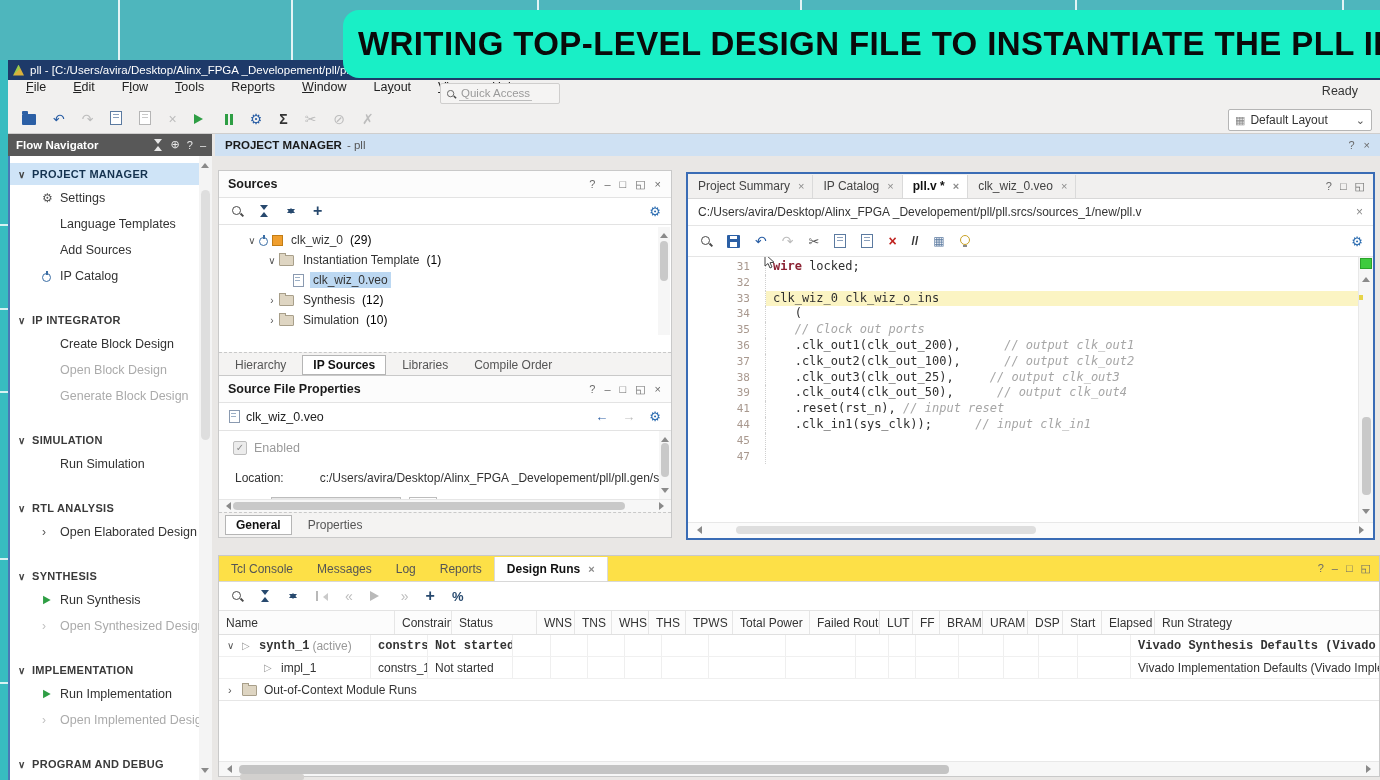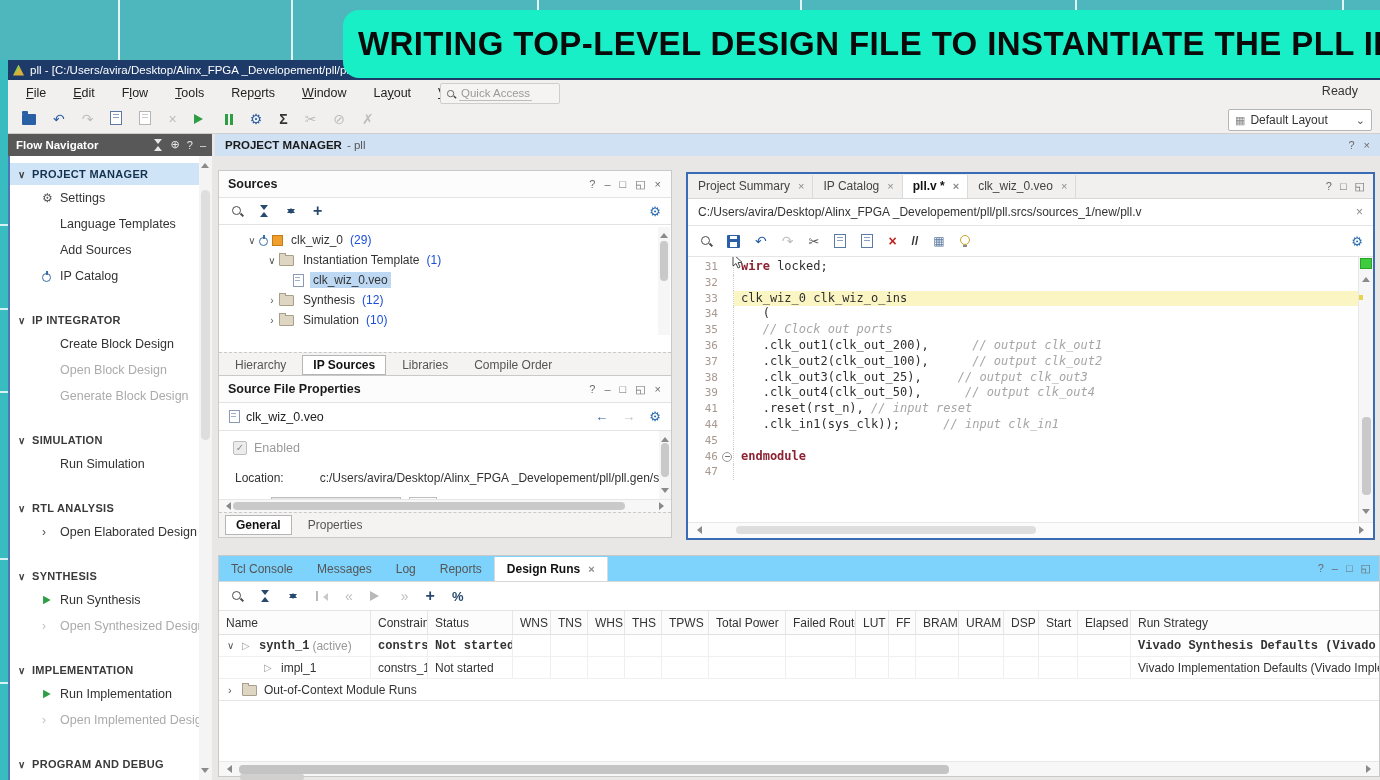--- a/index.html
+++ b/index.html
@@ -23,21 +23,21 @@
   
   .titlebar{left:8px;top:60px;width:1372px;height:20px;background:#1e3a69;z-index:10;
             display:flex;align-items:center;color:#fff;font-size:11.5px;}
   .vivado-logo{width:11px;height:11px;margin:0 6px 0 5px;
                background:linear-gradient(135deg,#9dc94b 0 50%,#d8b13c 50% 100%);
                clip-path:polygon(50% 0,100% 100%,0 100%);}
   .titlebar .ttl{white-space:nowrap;overflow:hidden;}
 
   
   .menubar{left:8px;top:80px;width:1372px;height:25px;background:#f1f0ef;
-           border-bottom:1px solid #dcdbda;display:flex;align-items:center;z-index:5;}
+           border-bottom:1px solid #dcdbda;display:flex;z-index:5;}
   .menubar .mi{font-size:12.5px;color:#222;margin-left:27px;white-space:nowrap;}
   .menubar .mi:first-child{margin-left:18px;}
   .menubar u{text-decoration:underline;}
   .qa-box{position:absolute;left:432px;top:3px;width:118px;height:19px;border:1px solid #cfcecd;
           border-radius:2px;background:#f5f4f3;display:flex;align-items:center;font-size:11.5px;color:#9a9a9a;}
   .qa-box .qa-text{border-bottom:1px solid #bdbdbd;padding:0 2px 1px 2px;}
   .ready{position:absolute;right:22px;top:4px;font-size:12.5px;color:#333;}
 
   
   .toolbar{left:8px;top:105px;width:1372px;height:28px;background:#f1f0ef;
@@ -131,21 +131,21 @@
   .mtab{font-size:12px;color:#555;padding:2px 10px;margin-left:6px;white-space:nowrap;}
   .mtab.active{background:#fff;border:1px solid #b5b5b5;font-weight:bold;color:#111;}
 
   
   .sources{left:218px;top:170px;width:454px;height:208px;}
   .tree{position:relative;flex:1;overflow:hidden;padding-top:5px;}
   .trow{height:20px;display:flex;align-items:center;font-size:12px;color:#333;white-space:nowrap;}
   .trow .exp{width:14px;color:#555;font-size:10px;text-align:center;}
   .trow .lab{padding:1px 3px;}
   .trow .lab.sel{background:#bcd8f2;}
-  .trow .cnt{color:#1d4ed8;margin-left:4px;}
+  .trow .cnt{color:#000000;margin-left:4px;}
   .tree-scroll{position:absolute;right:1px;top:2px;width:12px;height:108px;background:#f6f6f6;}
   .tree-scroll .thumb{position:absolute;left:2px;top:14px;width:8px;height:40px;background:#c9c9c9;border-radius:4px;}
 
   
   .sfp{left:218px;top:375px;width:454px;height:163px;}
   .sfp-sub{height:27px;display:flex;align-items:center;border-bottom:1px solid #e3e3e3;flex:none;font-size:12.5px;color:#222;}
   .sfp-sub .nav{margin-left:auto;display:flex;gap:14px;margin-right:10px;align-items:center;font-size:13px;}
   .sfp-body{position:relative;flex:1;overflow:hidden;color:#9b9b9b;}
   .sfp-row1{position:absolute;left:14px;top:10px;display:flex;gap:7px;align-items:center;font-size:12.5px;}
   .sfp-row2{position:absolute;left:16px;top:40px;font-size:12px;color:#333;width:430px;display:flex;}
@@ -166,21 +166,21 @@
   .ed-tab{height:23px;display:flex;align-items:center;padding:0 8px 0 10px;font-size:12px;color:#444;
           border-right:1px solid #dadada;gap:8px;white-space:nowrap;}
   .ed-tab .x{color:#8a8a8a;font-size:11px;}
   .ed-tab.active{background:#fff;font-weight:bold;color:#111;}
   .ed-winics{margin-left:auto;margin-right:8px;display:flex;gap:8px;color:#6a6a6a;font-size:11px;}
   .ed-path{height:26px;display:flex;align-items:center;border-bottom:1px solid #e5e5e5;font-size:12px;color:#333;flex:none;}
   .ed-path .p{margin-left:10px;white-space:nowrap;overflow:hidden;}
   .ed-path .x{margin-left:auto;margin-right:10px;color:#8a8a8a;}
   .ed-tools{height:30px;display:flex;align-items:center;gap:15px;border-bottom:1px solid #e5e5e5;flex:none;}
   .ed-tools .first{margin-left:12px;}
-  .code-wrap{position:relative;flex:1;overflow:hidden;}
+  .code-wrap{position:relative;flex:1;overflow:hidden;margin-left:32px;}
   .code-area{position:absolute;left:0;top:2px;right:14px;bottom:0;font-family:"DejaVu Sans Mono",monospace;}
   .cl{height:15.8px;line-height:15.8px;display:flex;font-size:12px;}
   .cl .gut{width:30px;text-align:right;color:#a8988e;font-size:11px;flex:none;}
   .cl .fold{width:13px;flex:none;border-right:1px dotted #d0d0d0;margin-left:2px;position:relative;}
   .fold-ico{position:absolute;left:2px;top:3px;width:8px;height:8px;border:1px solid #9a9a9a;border-radius:50%;}
   .fold-ico::after{content:"";position:absolute;left:1.5px;top:3px;width:5px;height:1px;background:#777;}
   .cl .ctext{flex:1;white-space:pre;color:#2f2f2f;padding-left:7px;overflow:hidden;}
   .cl.hl .ctext{background:#fbf4c3;}
   .kw{color:#8c2233;font-weight:bold;}
   .cm{color:#a6a6a6;font-style:italic;}
@@ -189,21 +189,21 @@
   .ed-vscroll .ymark{position:absolute;left:0px;top:38px;width:4px;height:5px;background:#e6d44a;}
   .ed-vscroll .thumb{position:absolute;left:2.5px;top:160px;width:9px;height:78px;background:#c9c9c9;border-radius:4px;}
   .ed-vscroll .sb-up{position:absolute;left:3px;top:16px;} .ed-vscroll .sb-dn{position:absolute;left:3px;bottom:4px;}
   .ed-hscroll{height:15px;position:relative;background:#fbfbfb;border-top:1px solid #e8e8e8;flex:none;}
   .ed-hscroll .thumb{position:absolute;left:48px;top:3px;width:300px;height:8px;background:#dedede;border-radius:4px;}
   .ed-hscroll .sb-lt{position:absolute;left:5px;top:3px;} .ed-hscroll .sb-rt{position:absolute;right:5px;top:3px;}
   .cursor-svg{position:absolute;left:44px;top:-4px;z-index:5;}
 
   
   .bottom{left:218px;top:555px;width:1162px;height:222px;}
-  .bt-tabs{height:25px;background:#7dd3fc;display:flex;align-items:center;flex:none;border-bottom:1px solid #d8d8d8;}
+  .bt-tabs{height:25px;background:#fde047;display:flex;align-items:center;flex:none;border-bottom:1px solid #d8d8d8;}
   .bt-tab{height:24px;display:flex;align-items:center;padding:0 12px;font-size:12px;color:#555;gap:8px;white-space:nowrap;}
   .bt-tab.active{background:#fff;font-weight:bold;color:#111;border-right:1px solid #dadada;border-left:1px solid #dadada;}
   .bt-tab .x{color:#8a8a8a;font-size:11px;}
   .bt-tools{height:28px;display:flex;align-items:center;gap:17px;border-bottom:1px solid #e3e3e3;flex:none;}
   .bt-tools .first{margin-left:12px;}
   .dim .sb-lt,.dim .sb-rt{opacity:.45;}
   .runs-table{flex:1;overflow:hidden;display:flex;flex-direction:column;font-size:12px;}
   .rt-head{height:23px;display:flex;background:#fcfcfc;border-bottom:1px solid #e0e0e0;flex:none;color:#333;}
   .rt-head .th{display:flex;align-items:center;padding-left:7px;border-right:1px solid #e6e6e6;box-sizing:border-box;white-space:nowrap;overflow:hidden;flex:none;}
   .rt-row{height:21px;display:flex;border-bottom:1px solid #f0f0f0;color:#333;flex:none;}
@@ -625,27 +625,20 @@
             <span class="gut">44</span>
             <span class="fold"></span>
             <span class="ctext"><span>   .clk_in1(sys_clk));</span><span class="cm">      // input clk_in1</span></span>
           </div>
         <div class="cl">
             <span class="gut">45</span>
             <span class="fold"></span>
             <span class="ctext"></span>
           </div>
         <div class="cl">
-            <span class="gut">46</span>
-            <span class="fold">
-              <span class="fold-ico"></span>
-            </span>
-            <span class="ctext"><span class="kw">endmodule</span></span>
-          </div>
-        <div class="cl">
             <span class="gut">47</span>
             <span class="fold"></span>
             <span class="ctext"></span>
           </div>
       </div>
       <div class="ed-vscroll">
         <div class="green"></div>
         <span class="sb-up"></span>
         <div class="ymark"></div>
         <div class="thumb"></div>
@@ -682,21 +675,21 @@
       <span class="i-expand"></span>
       <span class="dim"><span style="display:inline-block;width:2px;height:10px;background:#b9b9b9;margin-right:1px"></span><span class="sb-lt"></span></span>
       <span class="gray" style="font-size:14px">«</span>
       <span><span class="i-play" style="border-left-color:#b9b9b9"></span></span>
       <span class="gray" style="font-size:14px">»</span>
       <span class="plus" style="color:#27496e;font-size:16px;font-weight:bold">+</span>
       <span style="color:#27496e;font-size:13px;font-weight:bold">%</span>
     </div>
     <div class="runs-table">
       <div class="rt-head">
-        <span class="th" style="width:152px">Name</span>
+        <span class="th" style="width:176px">Name</span>
         <span class="th" style="width:57px">Constraints</span>
         <span class="th" style="width:85px">Status</span>
         <span class="th" style="width:38px">WNS</span>
         <span class="th" style="width:37px">TNS</span>
         <span class="th" style="width:37px">WHS</span>
         <span class="th" style="width:37px">THS</span>
         <span class="th" style="width:47px">TPWS</span>
         <span class="th" style="width:77px">Total Power</span>
         <span class="th" style="width:70px">Failed Routes</span>
         <span class="th" style="width:33px">LUT</span>

